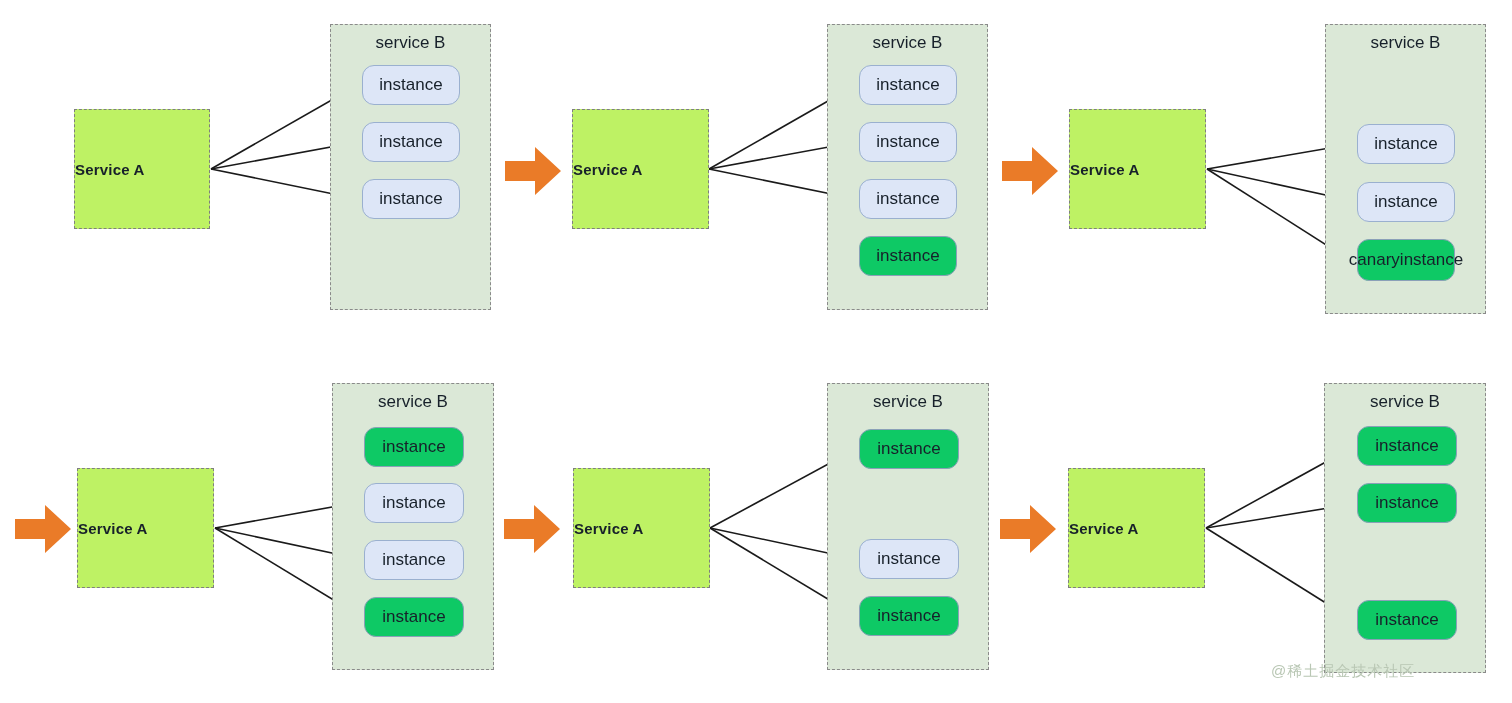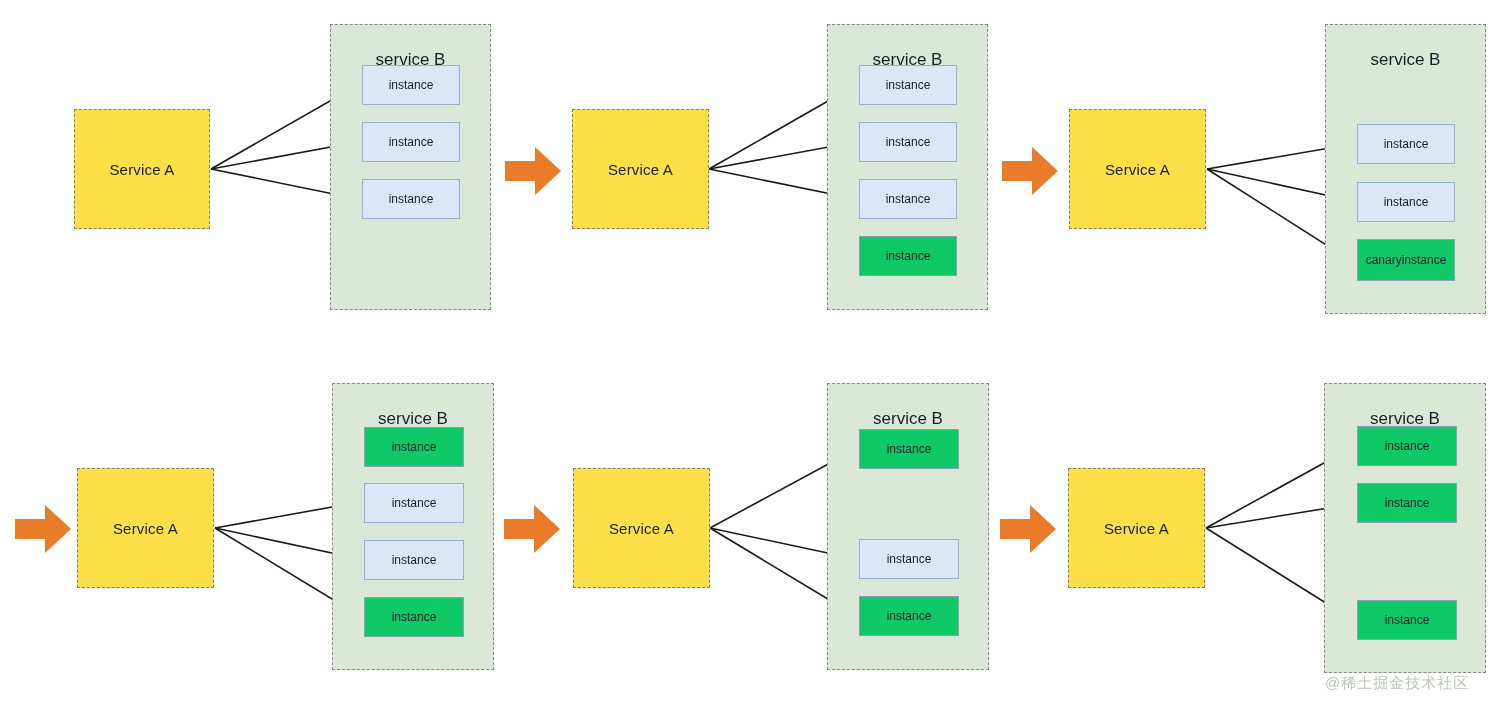--- a/index.html
+++ b/index.html
@@ -20,58 +20,60 @@
 
   
   .panel {
     position: absolute;
   }
 
   
   .service-a {
     position: absolute;
     box-sizing: border-box;
-    background: #fde047;
+    background: #bef264;
     border: 1px dashed #7f7f7f;
     display: flex;
     align-items: center;
-    justify-content: center;
+    justify-content: flex-start;
     color: #17202a;
     font-size: 15px;
     letter-spacing: .2px;
+    font-weight: bold;
   }
 
   
   .service-b {
     position: absolute;
     box-sizing: border-box;
     background: #dbe8d7;
     border: 1px dashed #8a8a8a;
   }
   .service-b-title {
     position: absolute;
     left: 0;
     right: 0;
-    top: 25px;
+    top: 8px;
     text-align: center;
     font-size: 17px;
     color: #17202a;
   }
 
   
   .instance {
     position: absolute;
     box-sizing: border-box;
     display: flex;
     align-items: center;
     justify-content: center;
     text-align: center;
-    font-size: 12px;
+    font-size: 17px;
     line-height: 16px;
     color: #17202a;
+    border-radius: 12px;
   }
   .instance.blue {
     background: #dde6f7;
     border: 1px solid #9ab0cf;
   }
   .instance.green {
     background: #0ec965;
     border: 1px solid #8aa0b8;
   }
 
@@ -297,16 +299,16 @@
     <div class="instance green" style="left:1357px; top:426px; width:100px; height:40px;">
       <span>instance</span>
     </div>
     <div class="instance green" style="left:1357px; top:483px; width:100px; height:40px;">
       <span>instance</span>
     </div>
     <div class="instance green" style="left:1357px; top:600px; width:100px; height:40px;">
       <span>instance</span>
     </div>
 
-    <div class="watermark" style="left:1325px; top:662px;margin-top:12px;">@稀土掘金技术社区</div>
+    <div class="watermark" style="left:1271px; top:662px;">@稀土掘金技术社区</div>
   </div>
 
 </div>
 
 </body></html>

